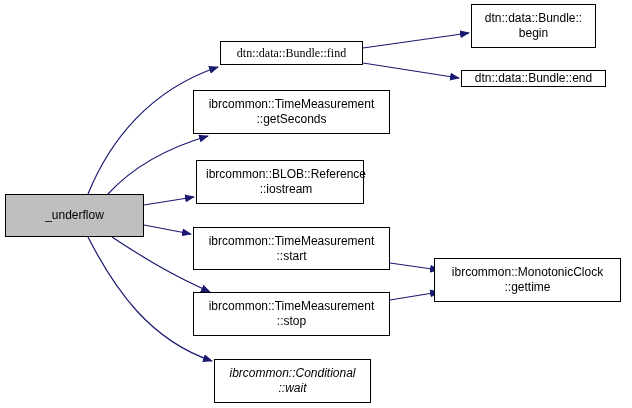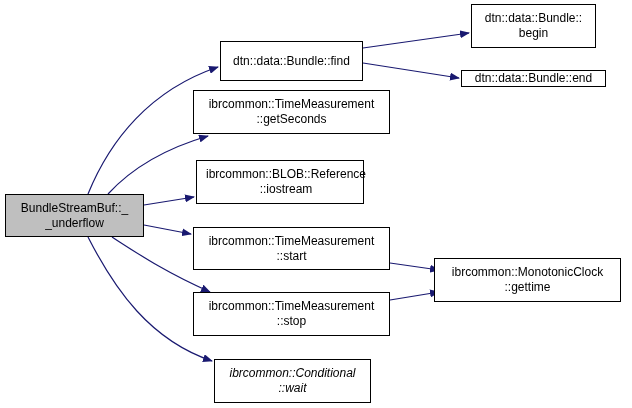--- a/index.html
+++ b/index.html
@@ -62,25 +62,24 @@
       <path d="M112,237 C140,255 165,272 210,292" fill="none" stroke="#191970" stroke-width="1.2" marker-end="url(#arrowhead)"></path>
       <path d="M88,237 C115,290 150,340 212,361" fill="none" stroke="#191970" stroke-width="1.2" marker-end="url(#arrowhead)"></path>
       <path d="M363,48 L469,33" fill="none" stroke="#191970" stroke-width="1.2" marker-end="url(#arrowhead)"></path>
       <path d="M363,63 L459,78" fill="none" stroke="#191970" stroke-width="1.2" marker-end="url(#arrowhead)"></path>
       <path d="M390,263 L439,270" fill="none" stroke="#191970" stroke-width="1.2" marker-end="url(#arrowhead)"></path>
       <path d="M390,300 L439,292" fill="none" stroke="#191970" stroke-width="1.2" marker-end="url(#arrowhead)"></path>
     </g>
 </svg>
 
 <div class="node root" style="left:5px;top:194px;width:139px;height:43px;">
-  <span>BundleStreamBuf::_</span>
   <span>_underflow</span>
 </div>
 
-<div class="node" style="left:220px;top:41px;width:143px;height:40px;">
+<div class="node" style="left:220px;top:41px;width:143px;height:24px;font-family:Liberation Serif, serif;">
   <span>dtn::data::Bundle::find</span>
 </div>
 
 <div class="node" style="left:471px;top:4px;width:125px;height:44px;">
   <span>dtn::data::Bundle::</span>
   <span>begin</span>
 </div>
 
 <div class="node" style="left:461px;top:70px;width:145px;height:17px;">
   <span>dtn::data::Bundle::end</span>

